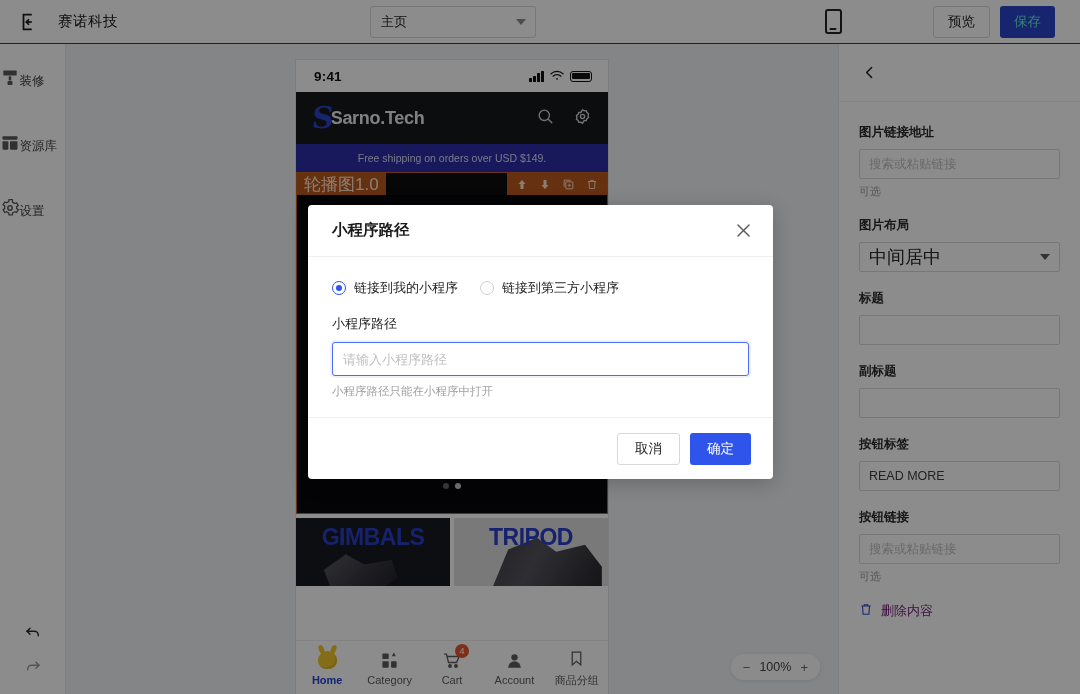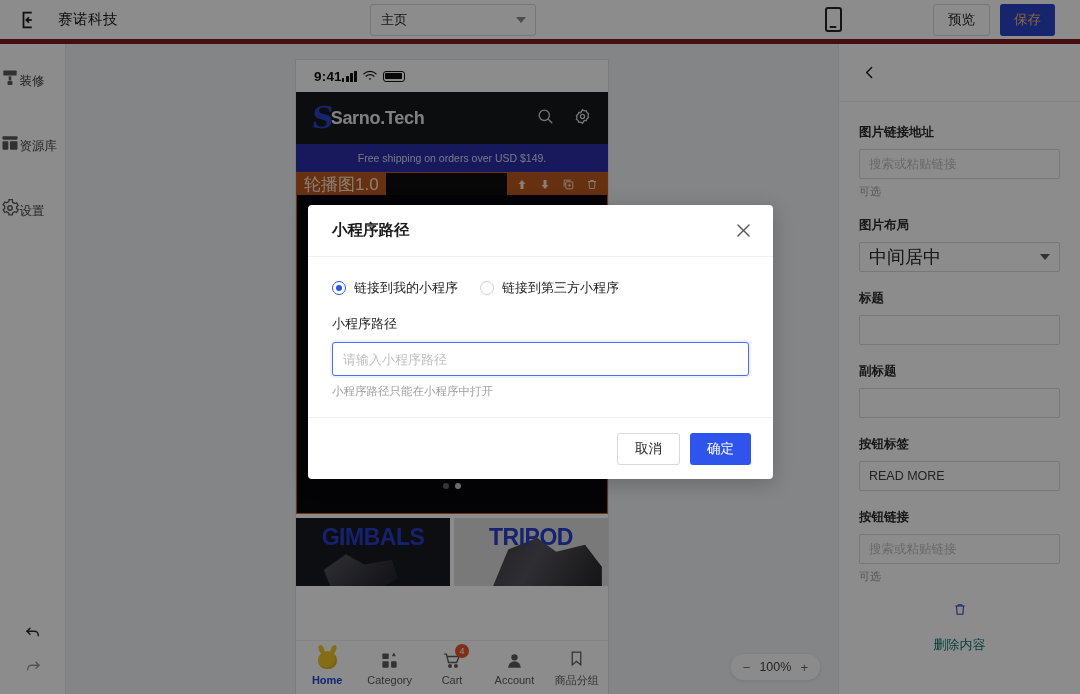--- a/index.html
+++ b/index.html
@@ -9,21 +9,21 @@
     font-family: "Liberation Sans", "DejaVu Sans", sans-serif;
     overflow: hidden;
     background: #f0f2f5;
   }
   #app { position: relative; width: 1080px; height: 694px; }
 
   
   .topbar {
     position: absolute; top: 0; left: 0; width: 1080px; height: 44px;
     background: #ffffff;
-    border-bottom: 5px solid #7f1d1d;
+    border-bottom: 1px solid #7f1d1d;
     display: flex; align-items: center;
     z-index: 5;
   }
   .tb-left { display: flex; align-items: center; padding-left: 18px; width: 330px; }
   .exit-icon { width: 22px; height: 22px; display: block; }
   .brand-name {
     margin-left: 18px; font-size: 14.5px; color: #1a1a1a; letter-spacing: .5px;
   }
   .tb-center { flex: 1; display: flex; justify-content: flex-start; padding-left: 40px; }
   .page-select {
@@ -43,21 +43,21 @@
     width: 7px; height: 2px; background: #262626; border-radius: 1px;
   }
   .tb-right { display: flex; align-items: center; gap: 10px; padding-right: 25px; margin-left: auto; }
   .btn-preview {
     height: 32px; min-width: 54px; padding: 0 14px; border: 1px solid #d9d9d9; border-radius: 3px;
     background: #fff; color: #262626; font-size: 13.5px; display: flex; align-items: center; justify-content: center;
     cursor: pointer; font-family: inherit;
   }
   .btn-save {
     height: 32px; min-width: 54px; padding: 0 14px; border: none; border-radius: 3px;
-    background: #2a43c8; color: #fdba74; font-size: 13.5px; display: flex; align-items: center; justify-content: center;
+    background: #2a43c8; color: #5eead4; font-size: 13.5px; display: flex; align-items: center; justify-content: center;
     cursor: pointer; font-family: inherit;
   }
 
   
   .rail {
     position: absolute; top: 44px; left: 0; width: 66px; height: 650px;
     background: #ffffff; border-right: 1px solid #e8e8e8;
     display: flex; flex-direction: column; align-items: center;
     padding-top: 22px; z-index: 4;
   }
@@ -78,21 +78,21 @@
     position: absolute; top: 44px; left: 66px; width: 772px; height: 650px;
     background: #f0f2f5; overflow: hidden;
   }
   .phone {
     position: absolute; top: 16px; left: 230px; width: 312px; height: 634px;
     background: #fff; overflow: hidden;
     box-shadow: 0 0 0 1px #e0e0e0;
   }
   .status-bar {
     height: 32px; background: #fff; display: flex; align-items: center;
-    justify-content: flex-start; padding: 0 16px 0 18px;
+    justify-content: space-between; padding: 0 16px 0 18px;
   }
   .status-time { font-size: 13.5px; font-weight: bold; color: #111; letter-spacing: .2px; }
   .status-icons { display: flex; align-items: center; gap: 6px; }
   .bars { display: flex; align-items: flex-end; gap: 1.5px; height: 11px; }
   .bars i { display: block; width: 2.6px; background: #111; border-radius: .5px; }
   .bars i:nth-child(1){height:4px} .bars i:nth-child(2){height:6px}
   .bars i:nth-child(3){height:8.5px} .bars i:nth-child(4){height:11px}
   .battery { width: 22px; height: 11px; border: 1.4px solid #111; border-radius: 3px; padding: 1.4px; }
   .battery span { display: block; width: 100%; height: 100%; background: #111; border-radius: 1px; }
 
@@ -225,21 +225,21 @@
   .fld-select {
     width: 100%; height: 30px; border: 1px solid #d9d9d9; border-radius: 2px;
     background: #fff; font-size: 18px; color: #262626; padding: 0 9px;
     display: flex; align-items: center; position: relative; cursor: pointer;
   }
   .fld-select .caret {
     position: absolute; right: 9px; top: 50%; transform: translateY(-50%);
     width: 0; height: 0; border-left: 5px solid transparent; border-right: 5px solid transparent;
     border-top: 6px solid #595959;
   }
-  .del-row { display: flex; align-items: center; gap: 16px; color: #0f766e; font-size: 13px; cursor: pointer; margin-top: 6px; flex-direction: column; }
+  .del-row { display: flex; align-items: center; gap: 8px; color: #701a75; font-size: 13px; cursor: pointer; margin-top: 6px; }
 
   
   .overlay { position: absolute; inset: 0; background: rgba(0,0,0,.45); z-index: 20; }
   .modal {
     position: absolute; top: 205px; left: 308px; width: 465px;
     background: #fff; border-radius: 4px; z-index: 21;
     box-shadow: 0 4px 20px rgba(0,0,0,.22);
   }
   .m-head {
     height: 52px; display: flex; align-items: center; justify-content: space-between;

